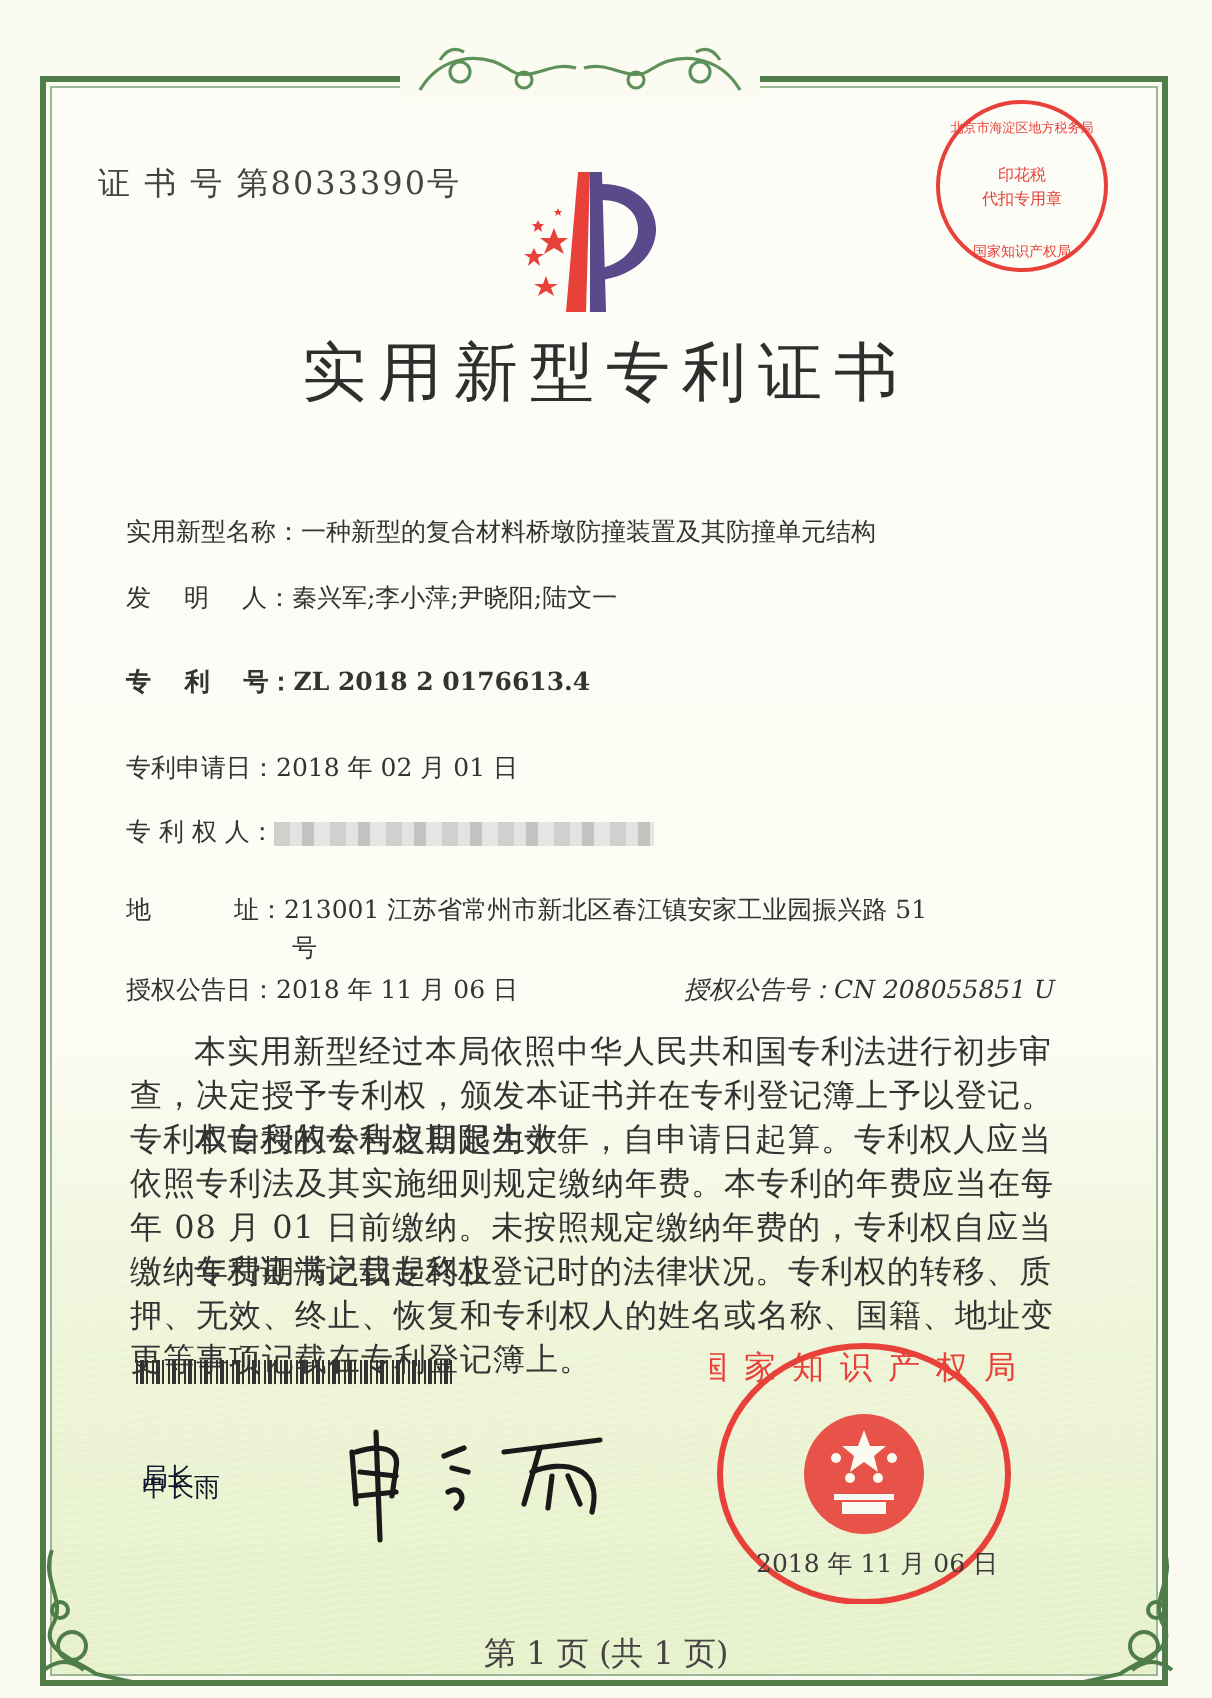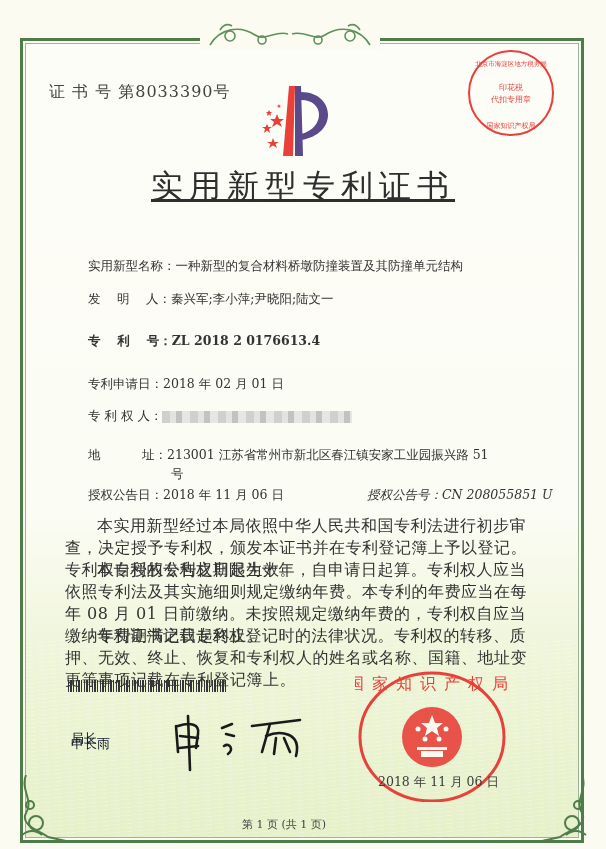--- a/index.html
+++ b/index.html
@@ -27,43 +27,43 @@
     }
     .corner { position: absolute; width: 50px; height: 70px; }
     .corner.bl { left: 18px; top: 775px; }
     .corner.br { left: 540px; top: 775px; transform: scaleX(-1); }
     .cert-no { position: absolute; left: 49px; top: 82px; font-size: 16px; color: #444; letter-spacing: 1px; }
     .logo { position: absolute; left: 255px; top: 78px; width: 80px; height: 80px; }
     .tax-seal { position: absolute; left: 466px; top: 48px; width: 90px; height: 90px; }
     .title {
       position: absolute; left: 0; width: 606px; top: 165px; text-align: center;
       font-family: "DejaVu Sans", "Liberation Sans", sans-serif;
-      font-size: 32px; letter-spacing: 6px; color: #2e2e2e; text-decoration: underline;
+      font-size: 32px; letter-spacing: 6px; color: #2e2e2e;
     }
-    .field { position: absolute; left: 63px; font-size: 12.5px; color: #333; white-space: nowrap; margin-left: 25px; }
+    .field { position: absolute; left: 63px; font-size: 12.5px; color: #333; white-space: nowrap; }
     .field .label { display: inline-block; }
     .field .value { display: inline-block; }
     .redacted {
       display: inline-block; width: 190px; height: 12px; vertical-align: middle;
       background: repeating-linear-gradient(90deg, #c8c8c8 0 8px, #dedede 8px 14px, #b8b8b8 14px 20px, #e2e2e2 20px 28px);
       opacity: 0.85;
     }
     .para {
       position: absolute; left: 65px; width: 470px; font-size: 16px; line-height: 22px;
       color: #333; text-indent: 2em; letter-spacing: 0.5px;
     }
     .barcode {
       position: absolute; left: 68px; top: 680px; width: 158px; height: 12px;
       background: repeating-linear-gradient(90deg, #333 0 1px, transparent 1px 2px, #333 2px 4px, transparent 4px 5px, #333 5px 6px, transparent 6px 8px);
     }
     .director { position: absolute; left: 71px; font-family: "DejaVu Sans", "Liberation Sans", sans-serif; font-size: 13px; color: #0f172a; }
     .signature { position: absolute; left: 170px; top: 712px; width: 140px; height: 60px; }
     .office-seal { position: absolute; left: 355px; top: 667px; width: 155px; height: 135px; }
     .seal-date { position: absolute; left: 378px; top: 774px; font-size: 12.5px; color: #3a3a3a; }
-    .page-no { position: absolute; left: 242px; top: 817px; font-size: 11px; color: #444; }
+    .page-no { position: absolute; left: 242px; top: 817px; font-size: 16px; color: #444; }
   </style>
 </head>
 <body>
 
 <div class="frame-outer"></div>
 <div class="frame-inner"></div>
 <div class="wave"></div>
 
 <svg class="ornament-top" viewBox="0 0 180 30">
   <rect x="0" y="0" width="180" height="30" fill="#fbfbf2"></rect>

